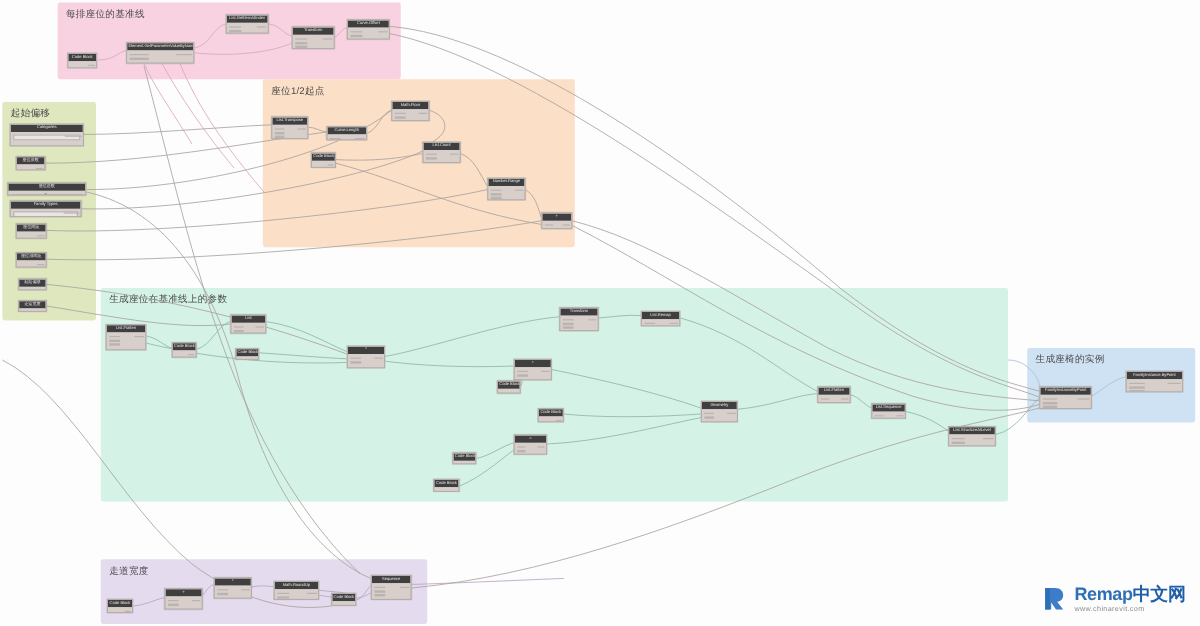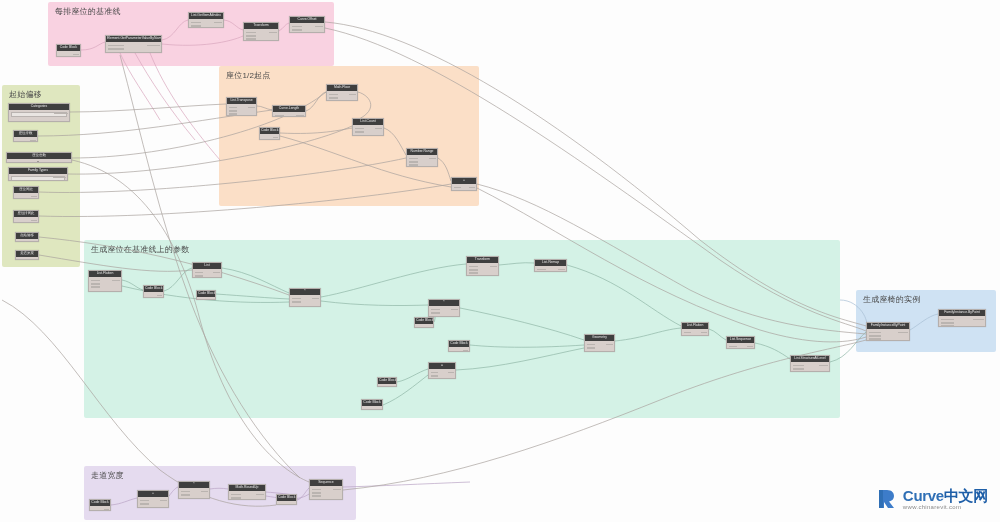--- a/index.html
+++ b/index.html
@@ -92,21 +92,21 @@
     align-items: center;
     gap: 4px;
   }
   .wm-text { line-height: 1; }
   .wm-main {
     font-size: 15px;
     font-weight: bold;
     color: #2f6fb5;
     letter-spacing: -0.3px;
   }
-  .wm-main .cn { color: #1f5fa8; }
+  .wm-main .cn { color: #1f5fa8; font-family: Liberation Mono, monospace; }
   .wm-sub {
     font-size: 6px;
     color: #8a8a8a;
     letter-spacing: 0.3px;
     margin-top: 1px;
   }
 </style>
 </head>
 <body>
 
@@ -535,19 +535,19 @@
       </div>
     </div>
 
   <div class="watermark">
     <svg width="26" height="26" viewBox="0 0 26 26">
       <path d="M6 22 L6 4 L14 4 C19 4 21 7 21 10 C21 13 19 15 16 15.5 L21 22 L15 22 L11 16 L11 22 Z" fill="#3d7cc9"></path>
       <path d="M6 22 L6 4 L10 4 L10 22 Z" fill="#2f6fb5"></path>
     </svg>
     <div class="wm-text">
       <div class="wm-main">
-        <span>Curve</span><span class="cn">中文网</span>
+        <span>Remap</span><span class="cn">中文网</span>
       </div>
       <div class="wm-sub">www.chinarevit.com</div>
     </div>
   </div>
 
 </div>
 
 </body></html>

